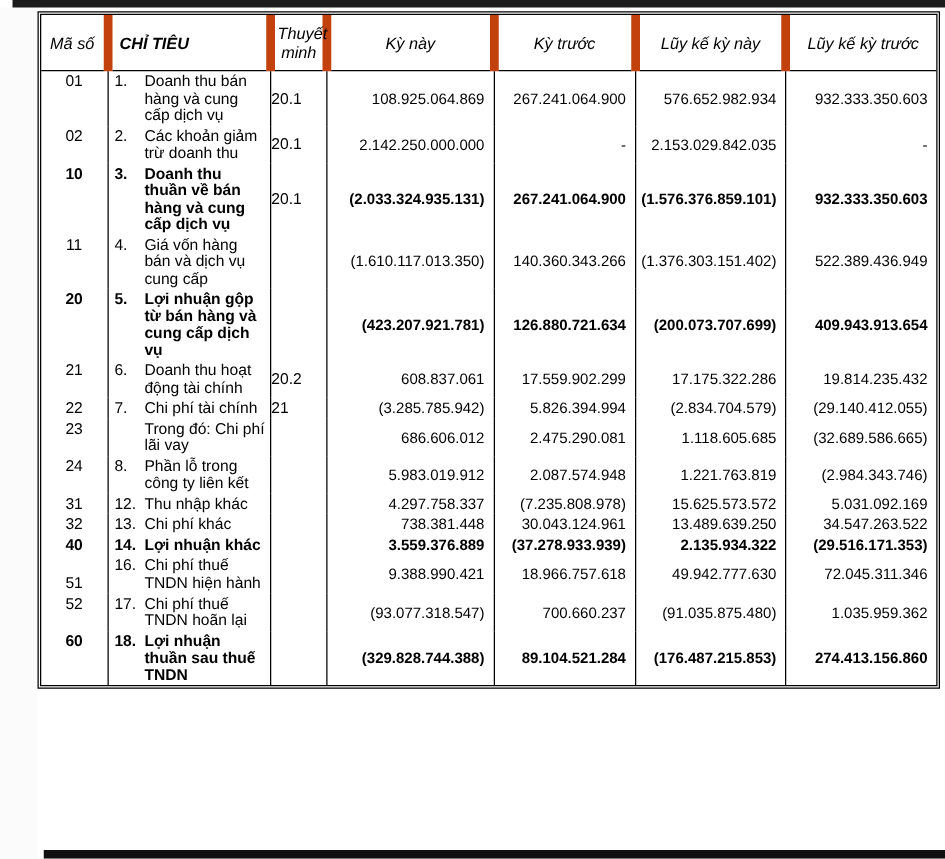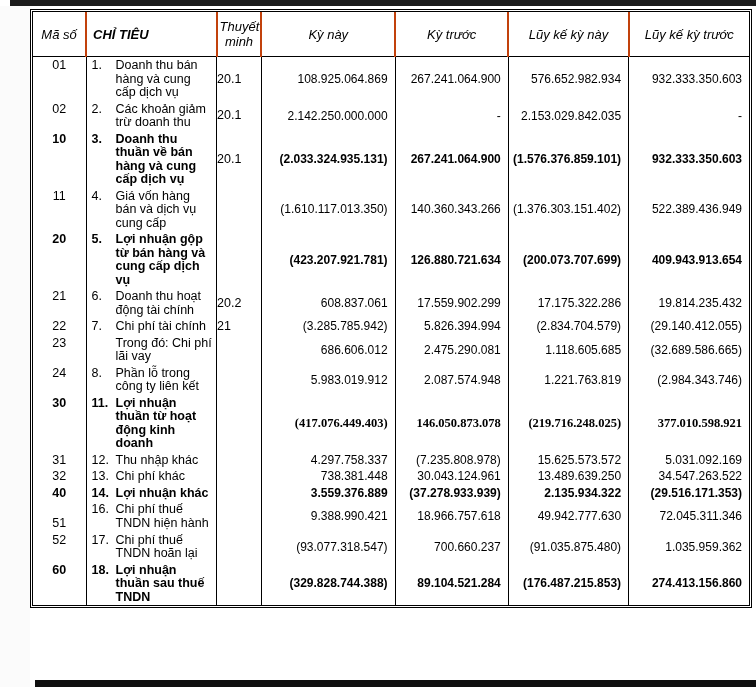--- a/index.html
+++ b/index.html
@@ -23,21 +23,21 @@
   table{border-collapse:collapse;table-layout:fixed;width:100%;}
   col.c-code{width:52px;}
   col.c-item{width:128px;}
   col.c-note{width:44px;}
   col.c-v1{width:131px;}
   col.c-v2{width:111px;}
   col.c-v3{width:118px;}
   col.c-v4{width:118px;}
 
   th{
-    border-left:2px solid #c2410c;border-bottom:1px solid #000;
+    border-left:7px solid #c2410c;border-bottom:1px solid #000;
     font-style:italic;font-weight:normal;font-size:13px;
     height:44px;vertical-align:middle;text-align:center;padding:0 2px;
   }
   th:first-child{border-left:none;}
   th.hd-item{font-weight:bold;text-align:left;padding-left:6px;}
 
   td{border-left:1px solid #000;font-size:12.5px;line-height:1.08;
      padding:2px 0 1px 0;vertical-align:top;}
   td:first-child{border-left:none;}
 
@@ -206,34 +206,20 @@
                 <span class="no">8.</span>
                 <span class="txt">Phần lỗ trong công ty liên kết</span>
               </div>
             </td>
             <td class="note"></td>
             <td class="val">5.983.019.912</td>
             <td class="val">2.087.574.948</td>
             <td class="val">1.221.763.819</td>
             <td class="val">(2.984.343.746)</td>
           </tr>
-          <tr class="s-bold-serif">
-            <td class="code">30</td>
-            <td class="item">
-              <div class="lbl">
-                <span class="no">11.</span>
-                <span class="txt">Lợi nhuận thuần từ hoạt động kinh doanh</span>
-              </div>
-            </td>
-            <td class="note"></td>
-            <td class="val">(417.076.449.403)</td>
-            <td class="val">146.050.873.078</td>
-            <td class="val">(219.716.248.025)</td>
-            <td class="val">377.010.598.921</td>
-          </tr>
           <tr class="s-normal">
             <td class="code">31</td>
             <td class="item">
               <div class="lbl">
                 <span class="no">12.</span>
                 <span class="txt">Thu nhập khác</span>
               </div>
             </td>
             <td class="note"></td>
             <td class="val">4.297.758.337</td>

